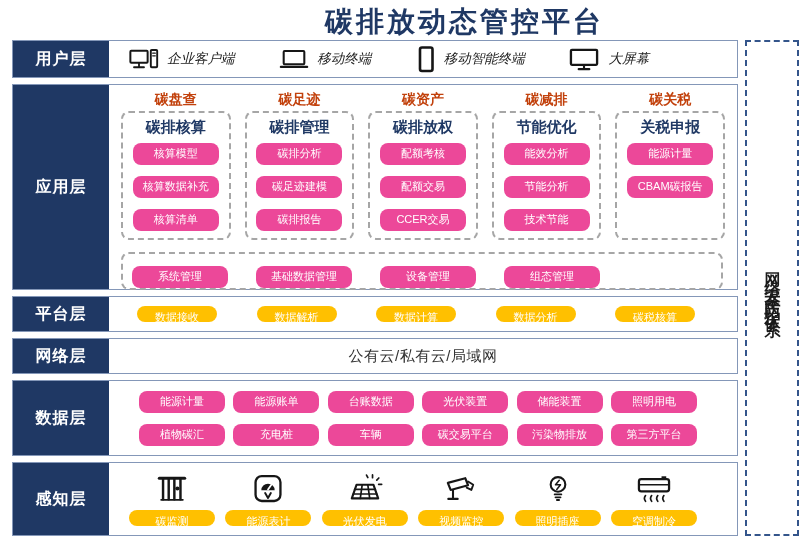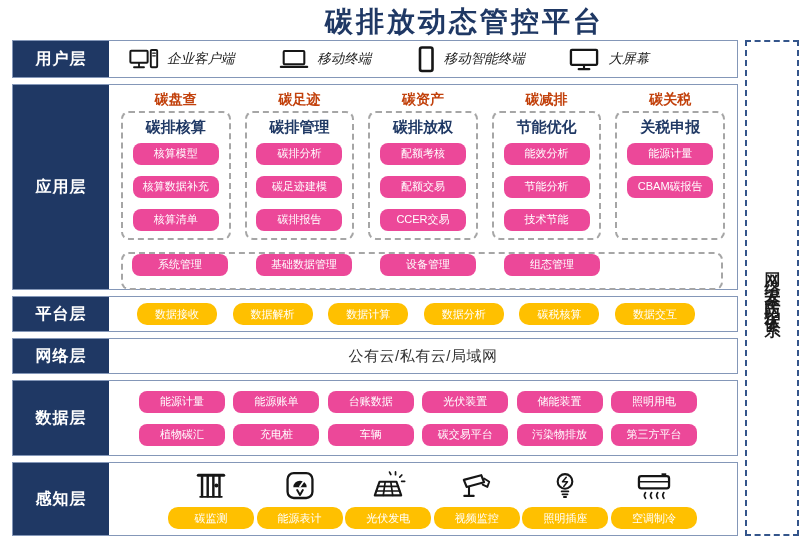--- a/index.html
+++ b/index.html
@@ -43,43 +43,43 @@
   .app-panel-sub{font-size:15px;font-weight:bold;color:#1F3864;height:22px;line-height:22px;}
   .navy-btn{
     background:#ec4899;color:#fff;font-size:11px;border-radius:8px;
     width:86px;height:22px;line-height:21px;text-align:center;box-sizing:border-box;
     white-space:nowrap;overflow:hidden;
   }
   .app-panel .navy-btn{margin-top:5px;}
   .app-panel .navy-btn + .navy-btn{margin-top:11px;}
   .mgmt-box{
     margin:12px 14px 0 12px;border:2px dashed #A6A6A6;border-radius:8px;height:34px;
-    display:flex;align-items:flex-start;justify-content:center;gap:28px;
+    display:flex;align-items:flex-end;justify-content:center;gap:28px;
   }
   .mgmt-box .navy-btn{width:96px;margin-right:0;position:relative;}
   .mgmt-group{display:flex;gap:28px;transform:translateX(-56px);}
   
   .row-platform{height:36px;}
   .chip-strip{height:100%;display:flex;align-items:center;padding:0 42px 0 28px;justify-content:space-between;}
   .orange-btn{
     background:#FFC000;color:#fff;font-size:11px;font-weight:500;border-radius:10px;
-    width:80px;height:22px;line-height:22px;text-align:center;white-space:nowrap;
+    width:80px;height:16px;line-height:22px;text-align:center;white-space:nowrap;
   }
   
   .row-network{height:36px;}
   .network-text{height:100%;display:flex;align-items:center;justify-content:center;font-size:15px;color:#333;letter-spacing:0.5px;}
   
   .row-data{height:76px;}
   .data-grid{height:100%;display:grid;grid-template-columns:repeat(6,86px);grid-auto-rows:22px;
     justify-content:space-between;align-content:center;row-gap:11px;padding:0 40px 0 30px;}
   .data-grid .navy-btn{width:86px;}
   
   .row-perception{height:74px;}
   .perc-grid{height:100%;display:grid;grid-template-columns:repeat(6,86px);
-    justify-content:space-between;align-content:center;padding:0 40px 0 36px;margin-left:23px;}
+    justify-content:space-between;align-content:center;padding:0 40px 0 20px;}
   .perc-item{display:flex;flex-direction:column;align-items:center;gap:5px;}
   .perc-item svg{display:block;}
   .perc-item .orange-btn{width:86px;}
   
   .security-box{
     position:absolute;left:745px;top:40px;width:54px;height:496px;box-sizing:border-box;
     border:2px dashed #34558B;display:flex;align-items:center;justify-content:center;
   }
   .security-text{
     writing-mode:vertical-rl;text-orientation:upright;
@@ -201,21 +201,20 @@
 
   <div class="layer-row row-platform">
     <div class="layer-label">平台层</div>
     <div class="layer-content">
       <div class="chip-strip">
         <div class="orange-btn">数据接收</div>
         <div class="orange-btn">数据解析</div>
         <div class="orange-btn">数据计算</div>
         <div class="orange-btn">数据分析</div>
         <div class="orange-btn">碳税核算</div>
-        <div class="orange-btn">数据交互</div>
       </div>
     </div>
   </div>
 
   <div class="layer-row row-network">
     <div class="layer-label">网络层</div>
     <div class="layer-content">
       <div class="network-text">公有云/私有云/局域网</div>
     </div>
   </div>

